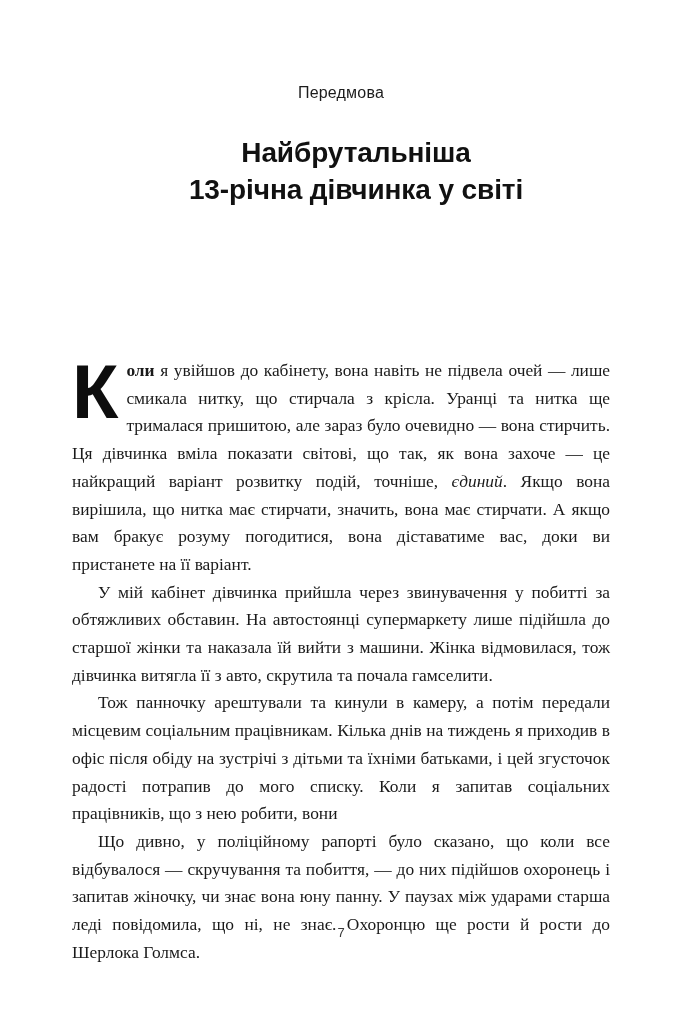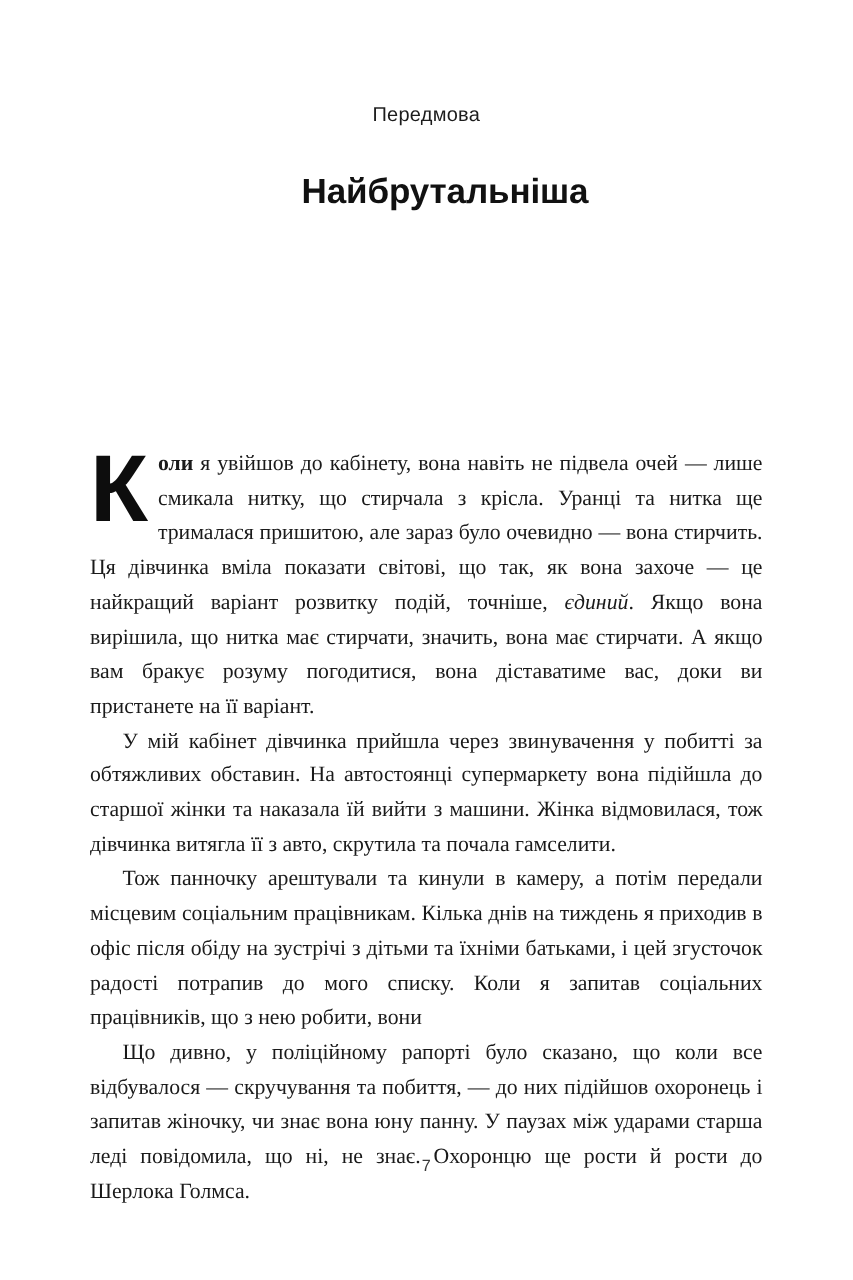--- a/index.html
+++ b/index.html
@@ -102,27 +102,28 @@
 </style>
 </head>
 <body>
 
 <div id="page">
 
   <div class="chapter-label">Передмова</div>
 
   <div class="title-block">
     <span class="title-line">Найбрутальніша</span>
+    <span class="title-line">13-річна дівчинка у світі</span>
   </div>
 
   <div class="body-block">
 
     <p class="first"><span class="dropcap">К</span><span class="lead-bold">оли</span><span> я увійшов до кабінету, вона навіть не підвела очей — лише смикала нитку, що стирчала з крісла. Уранці та нитка ще трималася пришитою, але зараз було очевидно — вона стирчить. Ця дівчинка вміла показати світові, що так, як вона захоче — це найкращий варіант розвитку подій, точніше, </span><span class="it">єдиний</span><span>. Якщо вона вирішила, що нитка має стирчати, значить, вона має стирчати. А якщо вам бракує розуму погодитися, вона діставатиме вас, доки ви пристанете на її варіант.</span></p>
 
-    <p>У мій кабінет дівчинка прийшла через звинувачення у побитті за обтяжливих обставин. На автостоянці супермаркету вона підійшла до старшої жінки та наказала їй вийти з машини. Жінка відмовилася, тож дівчинка витягла її з авто, скрутила та почала гамселити.</p>
+    <p>У мій кабінет дівчинка прийшла через звинувачення у побитті за обтяжливих обставин. На автостоянці супермаркету лише підійшла до старшої жінки та наказала їй вийти з машини. Жінка відмовилася, тож дівчинка витягла її з авто, скрутила та почала гамселити.</p>
 
 
     <p>Тож панночку арештували та кинули в камеру, а потім передали місцевим соціальним працівникам. Кілька днів на тиждень я приходив в офіс після обіду на зустрічі з дітьми та їхніми батьками, і цей згусточок радості потрапив до мого списку. Коли я запитав соціальних працівників, що з нею робити, вони</p>
 
     <p>Що дивно, у поліційному рапорті було сказано, що коли все відбувалося — скручування та побиття, — до них підійшов охоронець і запитав жіночку, чи знає вона юну панну. У паузах між ударами старша леді повідомила, що ні, не знає. Охоронцю ще рости й рости до Шерлока Голмса.</p>
 
   </div>
 
   <div class="folio">7</div>
 

